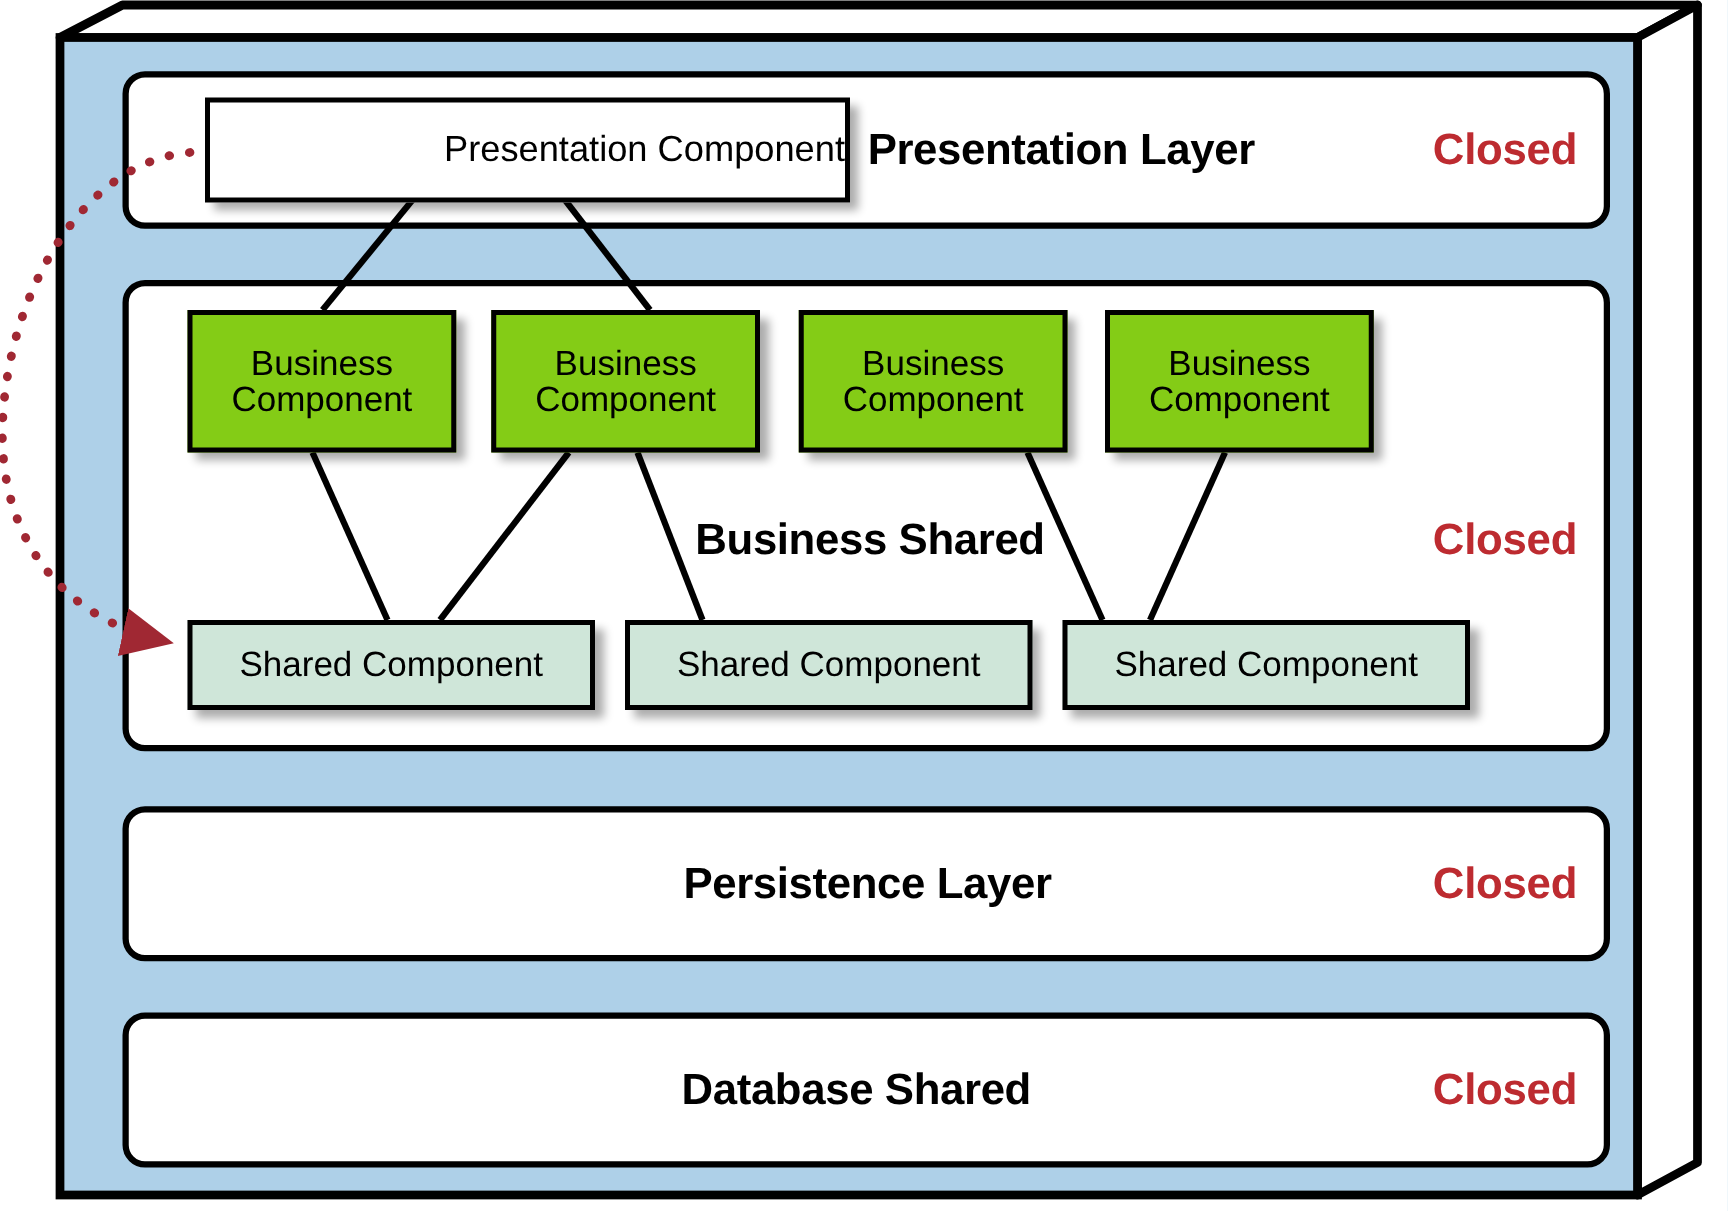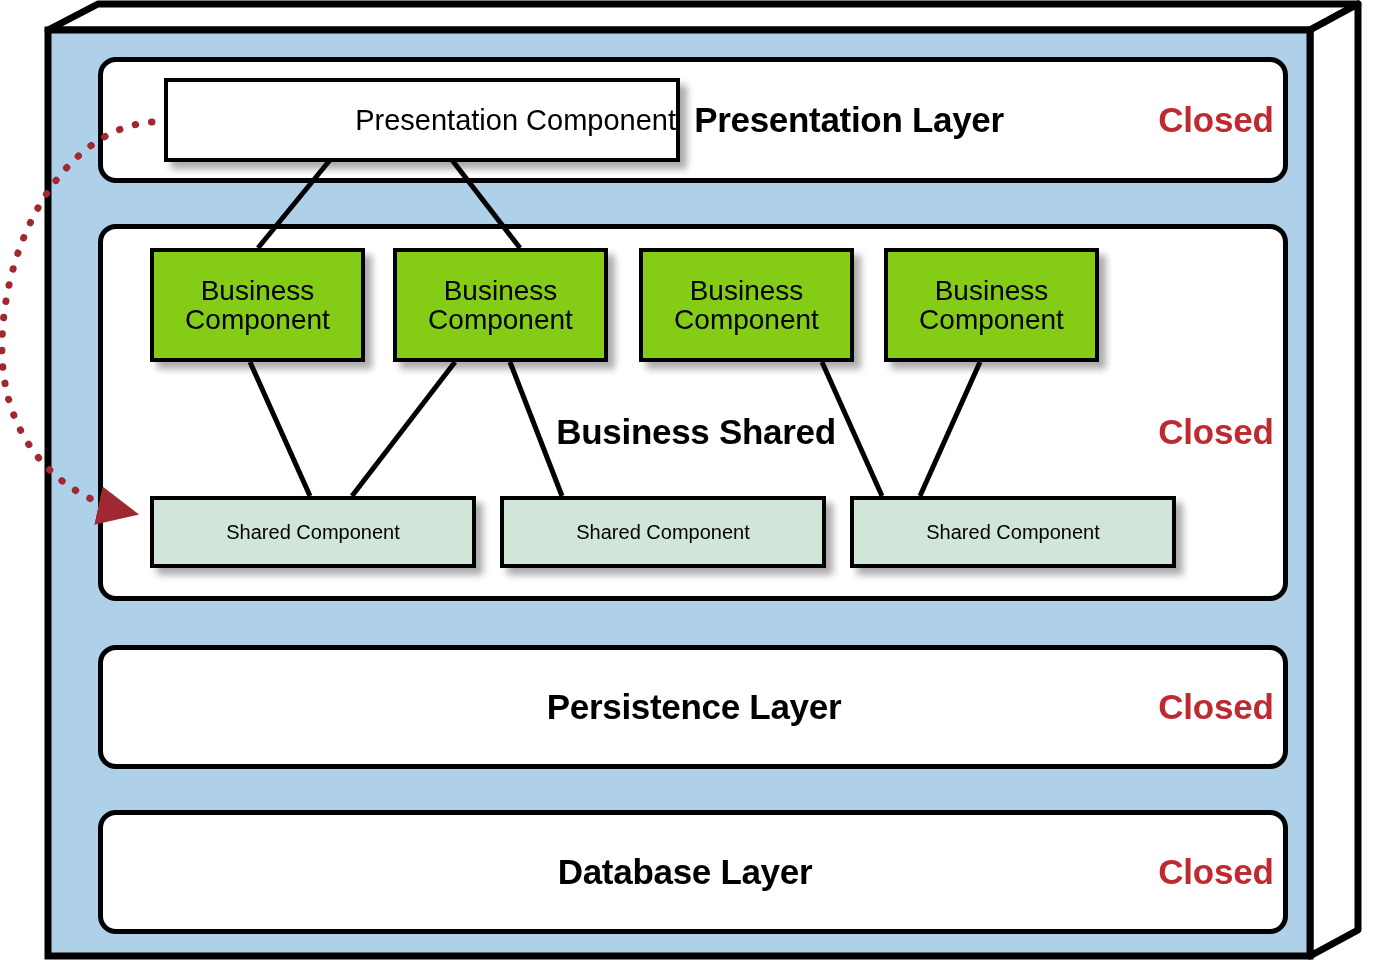--- a/index.html
+++ b/index.html
@@ -45,21 +45,20 @@
     white-space: nowrap;
     transform: translate(-50%, -50%);
   }
   .layer-status {
     position: absolute;
     font-weight: bold;
     font-size: 35px;
     letter-spacing: -0.2px;
     white-space: nowrap;
     transform: translate(-50%, -50%);
-    margin-left: 12px;
   }
 
   
   .comp {
     position: absolute;
     box-sizing: border-box;
     border: 4px solid #000000;
     display: flex;
     align-items: center;
     justify-content: center;
@@ -71,21 +70,21 @@
   .comp.presentation {
     background: #ffffff;
     font-size: 29px;
   }
   .comp.business {
     background: #84cc16;
     font-size: 28px;
   }
   .comp.shared {
     background: #cfe6d9;
-    font-size: 20px;
+    font-size: 28px;
   }
 </style>
 </head>
 <body>
 
 <div id="stage">
 
   <svg class="svg-layer" viewBox="0 0 1382 969" width="1382" height="969">
 
     <polygon points="48,30 98,4 1358,4 1310,30" fill="#ffffff" stroke="#000000" stroke-width="7" stroke-linejoin="round"></polygon>
@@ -150,21 +149,21 @@
   <div class="comp shared" style="left:500px; top:496px; width:326px; height:72px;">
     <span>Shared Component</span>
   </div>
   <div class="comp shared" style="left:850px; top:496px; width:326px; height:72px;">
     <span>Shared Component</span>
   </div>
 
   <div class="layer-title" style="left:694px; top:707px;">Persistence Layer</div>
   <div class="layer-status" style="left:1204px; top:707px; color:#bd2b30;">Closed</div>
 
-  <div class="layer-title" style="left:685px; top:872px;">Database Layer</div>
+  <div class="layer-title" style="left:685px; top:872px;">Database Shared</div>
   <div class="layer-status" style="left:1204px; top:872px; color:#bd2b30;">Closed</div>
 
   <svg id="overlay" class="svg-layer" viewBox="0 0 1382 969" width="1382" height="969">
     <defs>
       <marker id="arrowhead-red" viewBox="0 0 12 12" refX="9.5" refY="6" markerWidth="6.2" markerHeight="6.2" orient="auto-start-reverse">
         <path d="M 0 0.6 L 11.5 6 L 0 11.4 z" fill="#a02833"></path>
       </marker>
     </defs>
     <path d="M 152 122
              C 70 128, 6 230, 2 340

